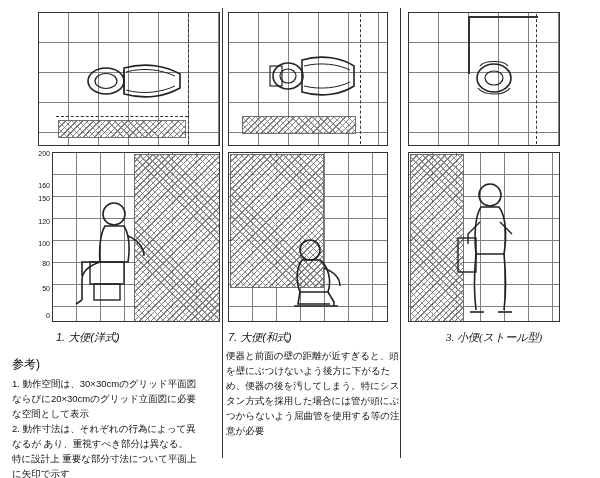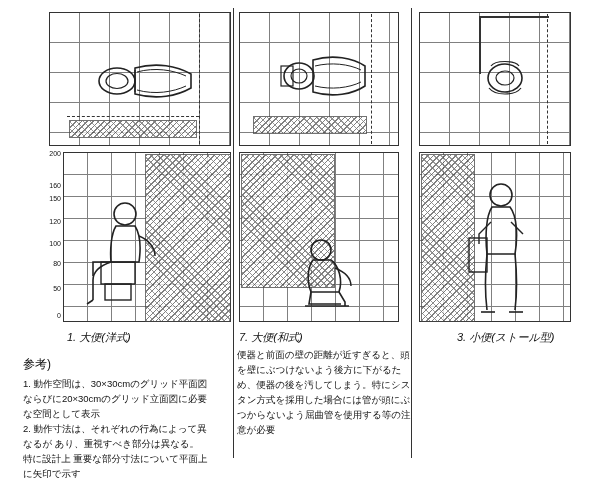--- a/index.html
+++ b/index.html
@@ -4,21 +4,21 @@
 <style>
   html,body{margin:0;padding:0;}
   body{
     width:600px;height:478px;
     background:#ffffff;
     font-family:"Liberation Sans", sans-serif;
     color:#111;
     position:relative;
     overflow:hidden;
   }
-  .page{position:absolute;left:11px;top:0;width:546px;height:478px;}
+  .page{position:absolute;left:0;top:0;width:546px;height:478px;}
 
   
   .panel{position:absolute;box-sizing:border-box;background:#fff;}
   .panel .grid{position:absolute;left:0;top:0;right:0;bottom:0;
     background-image:
       repeating-linear-gradient(to right, #6a6a6a 0 1px, transparent 1px 30px),
       repeating-linear-gradient(to bottom, #6a6a6a 0 1px, transparent 1px 30px);
     background-position:0 0;
     opacity:.85;
   }
@@ -174,20 +174,20 @@
         <rect x="-2" y="56" width="18" height="34" fill="none" stroke="#222" stroke-width="1.4"></rect>
       </svg>
     </div>
   </div>
 
   <div class="vsep" style="left:222px;top:8px;height:450px;"></div>
   <div class="vsep" style="left:400px;top:8px;height:450px;"></div>
 
   <div class="caption" style="left:56px;top:330px;">1. 大便(洋式)</div>
   <div class="caption" style="left:228px;top:330px;">7. 大便(和式)</div>
-  <div class="caption" style="left:446px;top:330px;">3. 小便(ストール型)</div>
+  <div class="caption" style="left:446px;top:330px;font-family:Liberation Serif, serif;">3. 小便(ストール型)</div>
 
   <div class="note-title" style="left:12px;top:356px;">参考)</div>
   <div class="body-text" style="left:12px;top:376px;">1. 動作空間は、30×30cmのグリッド平面図ならびに20×30cmのグリッド立面図に必要な空間として表示</div>
   <div class="body-text" style="left:12px;top:421px;">2. 動作寸法は、それぞれの行為によって異なるが あり、重視すべき部分は異なる。特に設計上 重要な部分寸法について平面上に矢印で示す</div>
-  <div class="body-text" style="left:226px;top:348px;width:175px;font-family:Liberation Mono, monospace;">便器と前面の壁の距離が近すぎると、頭を壁にぶつけないよう後方に下がるため、便器の後を汚してしまう。特にシスタン方式を採用した場合には管が頭にぶつからないよう屈曲管を使用する等の注意が必要</div>
+  <div class="body-text" style="left:226px;top:348px;width:175px;">便器と前面の壁の距離が近すぎると、頭を壁にぶつけないよう後方に下がるため、便器の後を汚してしまう。特にシスタン方式を採用した場合には管が頭にぶつからないよう屈曲管を使用する等の注意が必要</div>
 
 </div>
 
 </body></html>

